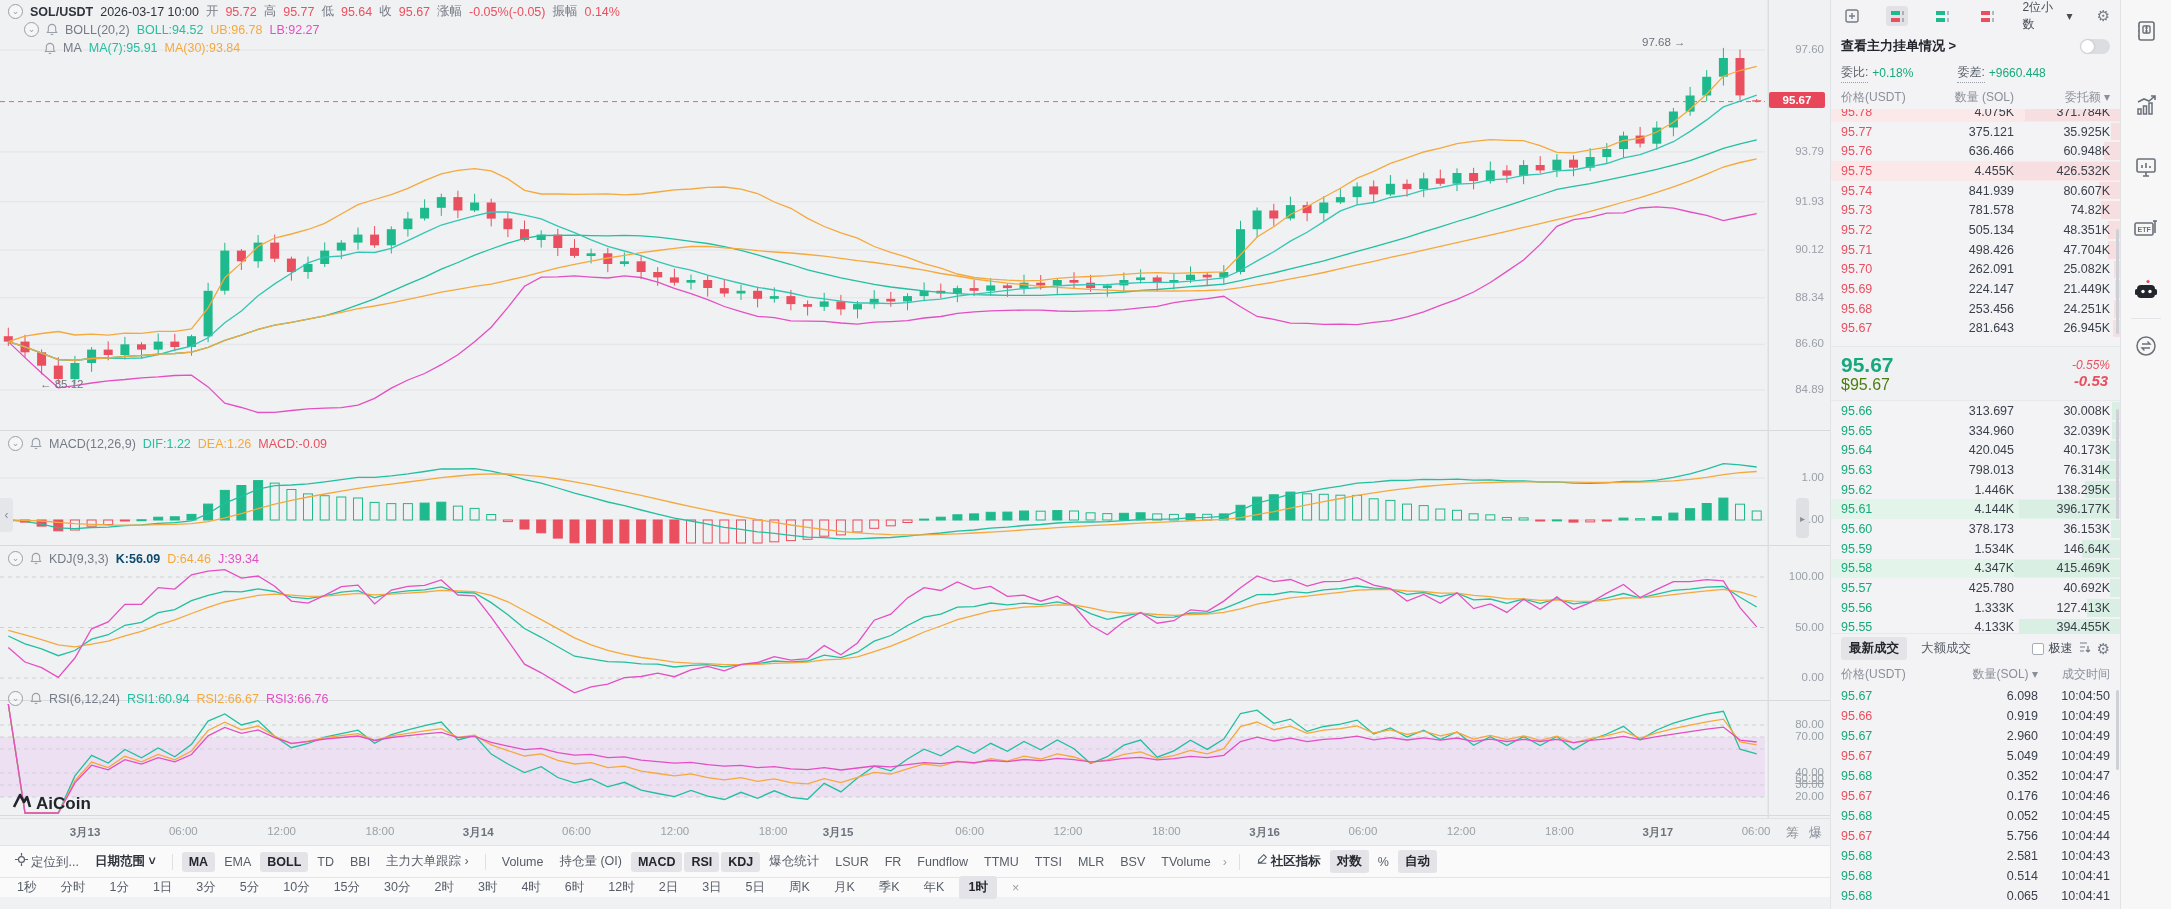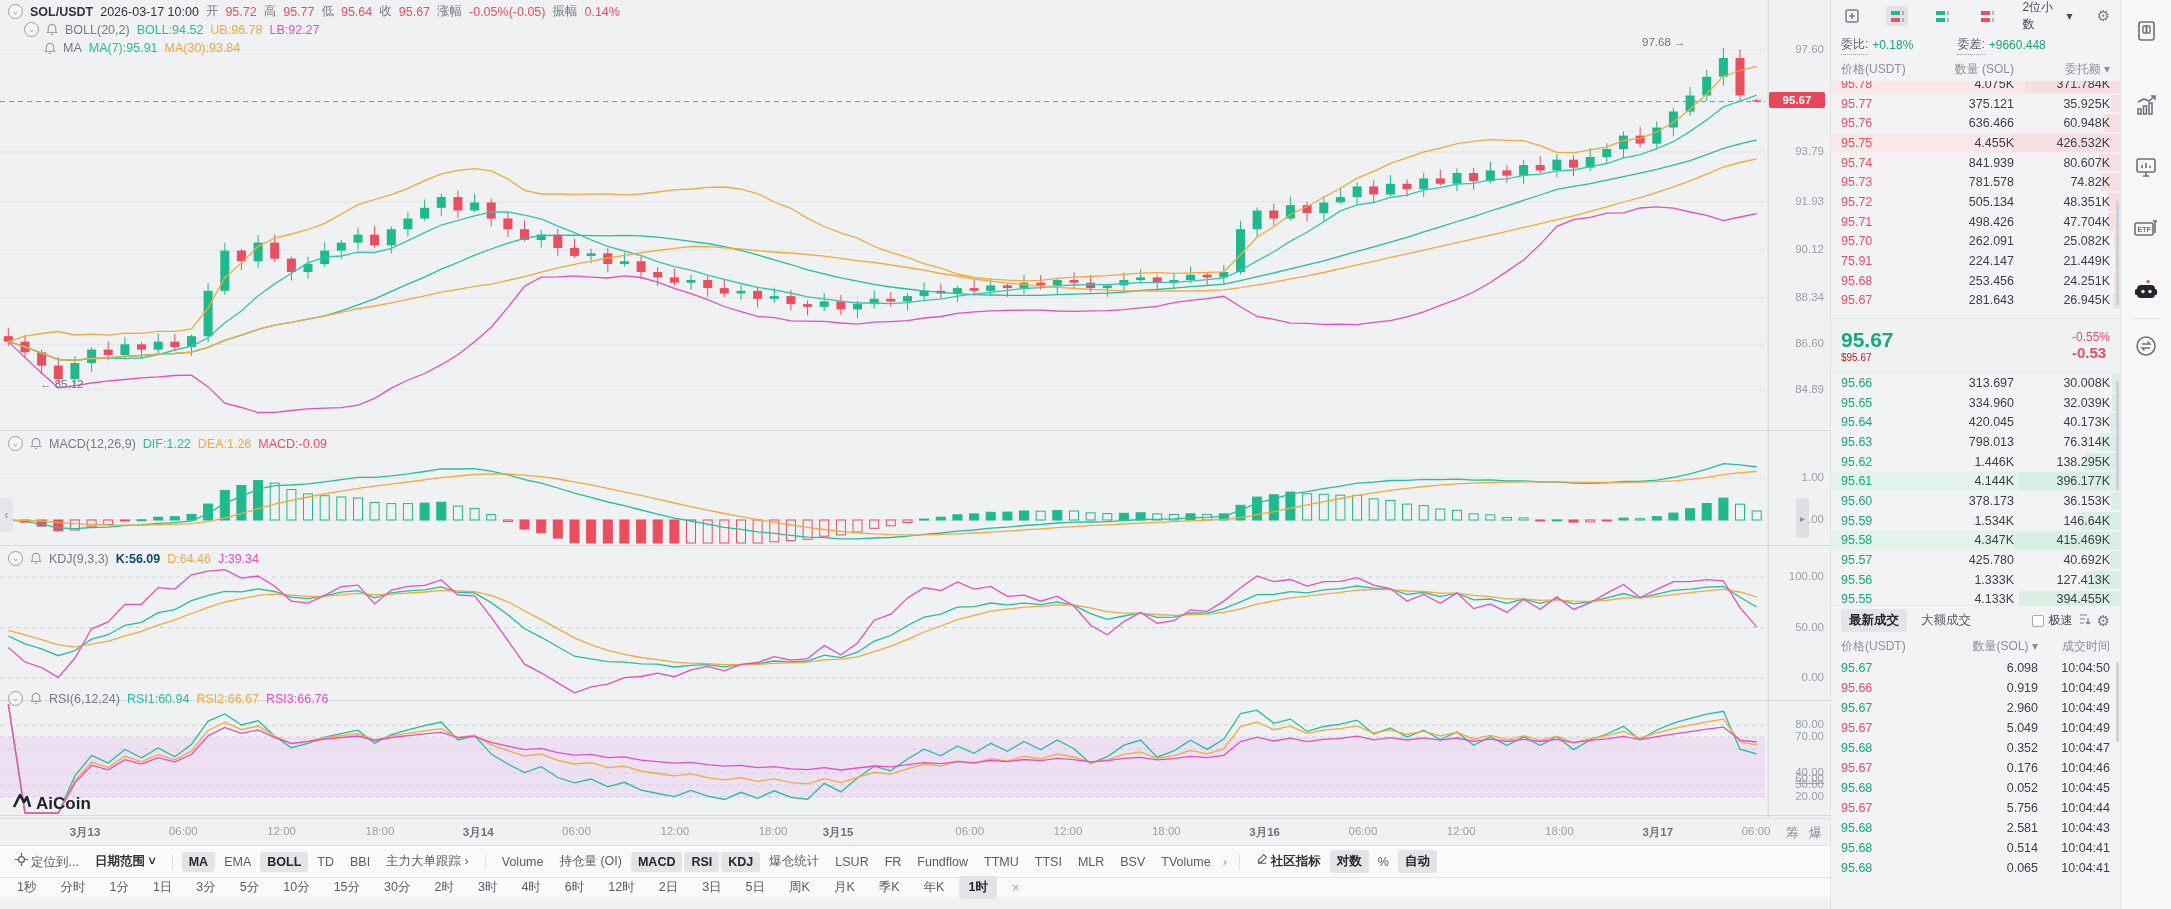--- a/index.html
+++ b/index.html
@@ -69,22 +69,22 @@
   .ob-row .bar { position:absolute; right:0; top:1px; bottom:1px; z-index:1; }
   .ask .c-price { color:#e94f5f; }
   .bid .c-price { color:#17a97d; }
   .ask .bar { background:#f7dfe1; }
   .bid .bar { background:#d9efe4; }
   .ask.flash { background:#fbe9ea; }
   .bid.flash { background:#e3f4eb; }
   .sbar { position:absolute; right:1px; width:3px; background:#cfd0d5; border-radius:2px; z-index:3; }
   .ob-price-block { height:55px; display:flex; align-items:center; padding:0 10px; background:#f0f1f3; border-top:1px solid #e7e8ea; border-bottom:1px solid #e7e8ea; }
   .lp-big { font-size:21px; font-weight:bold; color:#17a97d; line-height:1.1; }
-  .lp-usd { font-size:10px; color:#b91c1c; }
-  .lp-right { margin-left:auto; text-align:left; }
+  .lp-usd { font-size:16px; color:#4d7c0f; }
+  .lp-right { margin-left:auto; text-align:center;font-style:italic; }
   .lp-pct { font-size:12px; color:#e94f5f; }
   .lp-chg { font-size:15px; font-weight:bold; color:#e94f5f; }
   .tr-tabs { height:30px; display:flex; align-items:center; gap:14px; padding:0 10px; border-top:1px solid #e7e8ea; }
   .tab-chip { background:#e4e4e8; color:#23262c; font-weight:bold; padding:3px 8px; border-radius:3px; font-size:12.5px; }
   .tab-plain { color:#565c66; font-size:12.5px; }
   .cbx { width:12px; height:12px; border:1px solid #a7adb5; border-radius:2px; background:#fff; }
   .speed-wrap { margin-left:auto; display:flex; align-items:center; gap:5px; color:#464c56; font-size:12px; }
   .tr-rows { flex:1; overflow:hidden; position:relative; }
   .tr-row { height:20px; display:flex; align-items:center; padding:0 10px; }
   .tr-row .t-qty { flex:1; text-align:right; color:#3a3f4a; }
@@ -701,20 +701,24 @@
             <path d="M12 3h2M12 5h2M12 10h2M12 12h2" stroke="#767c86" stroke-width="1.2"></path>
           </svg>
       </span>
       <span class="ob-decimals">
         <span>2位小数</span>
           <span>▾</span>
       </span>
       <span class="gear">⚙</span>
     </div>
 
+    <div class="ob-link">
+      <span>查看主力挂单情况 &gt;</span>
+      <span class="toggle"></span>
+    </div>
 
     <div class="ob-ratio">
       <span class="lab">委比:</span>
       <span class="pos">+0.18%</span>
       <span class="gap"></span>
       <span class="lab">委差:</span>
       <span class="pos">+9660.448</span>
     </div>
 
     <div class="ob-head">
@@ -773,21 +777,21 @@
           <span class="c-amt">47.704K</span>
         </div>
         <div class="ob-row ask">
           <span class="bar" style="width: 6px;"></span>
           <span class="c-price">95.70</span>
           <span class="c-qty">262.091</span>
           <span class="c-amt">25.082K</span>
         </div>
         <div class="ob-row ask">
           <span class="bar" style="width: 5px;"></span>
-          <span class="c-price">75.91</span>
+          <span class="c-price">95.69</span>
           <span class="c-qty">224.147</span>
           <span class="c-amt">21.449K</span>
         </div>
         <div class="ob-row ask">
           <span class="bar" style="width: 6px;"></span>
           <span class="c-price">95.68</span>
           <span class="c-qty">253.456</span>
           <span class="c-amt">24.251K</span>
         </div>
         <div class="ob-row ask">

